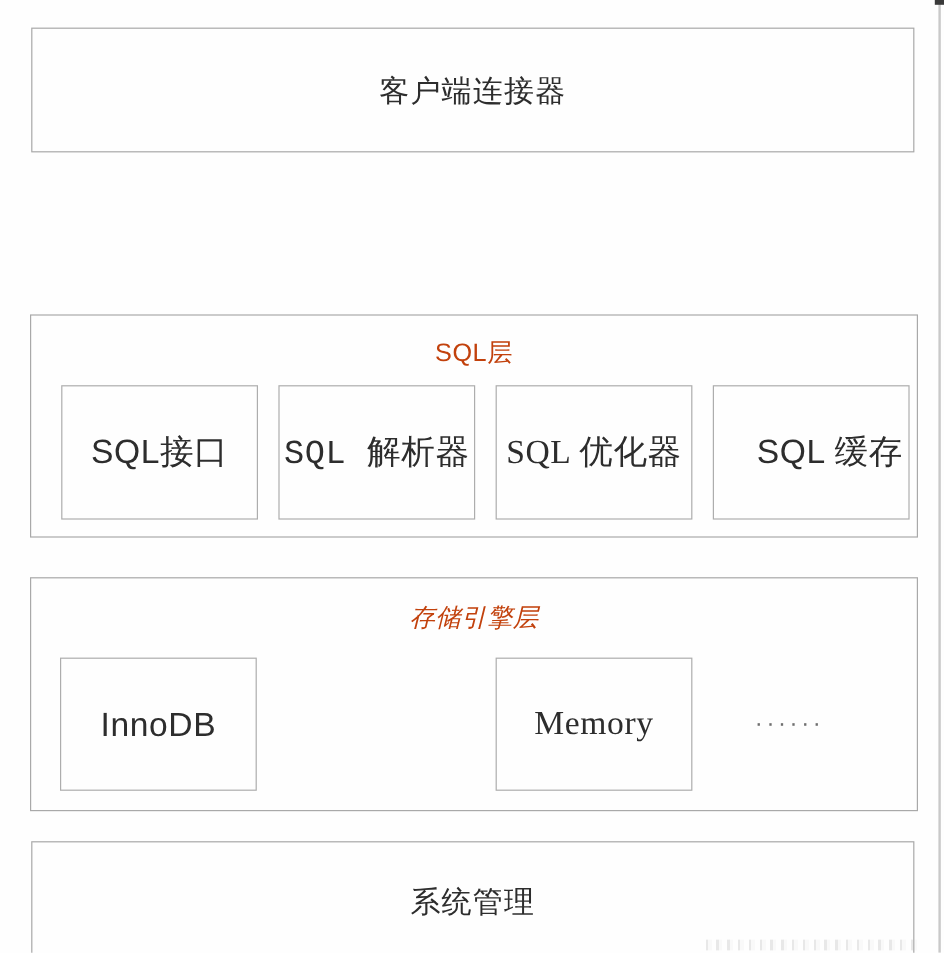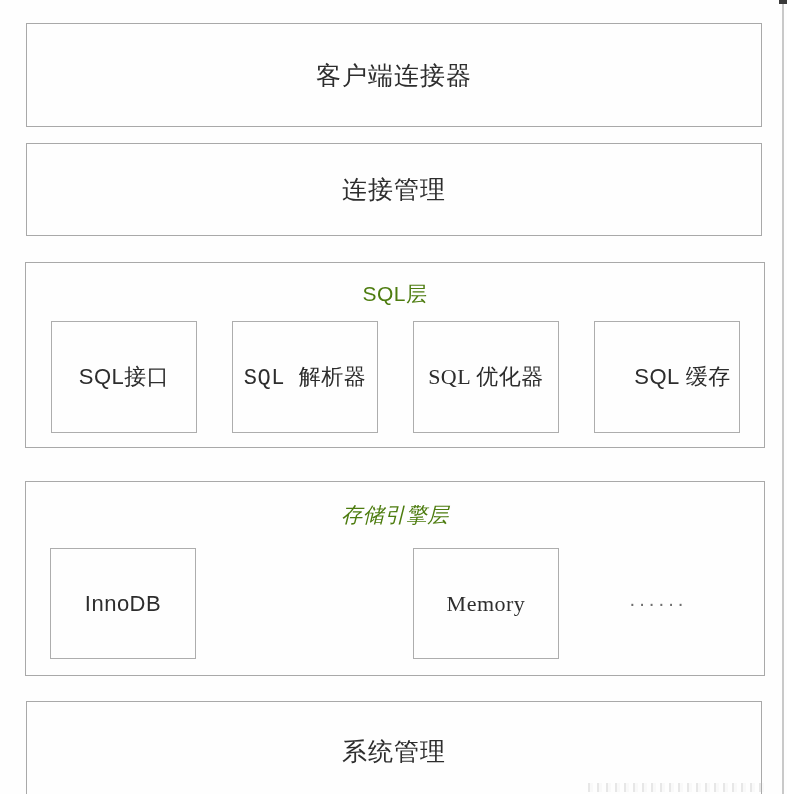--- a/index.html
+++ b/index.html
@@ -47,35 +47,35 @@
   .container-sql     { left: 25px; top: 262px; width: 740px; height: 186px; }
   .container-storage { left: 25px; top: 481px; width: 740px; height: 195px; }
 
   .container-title {
     position: absolute;
     left: 0;
     width: 100%;
     text-align: center;
     font-size: 21px;
     letter-spacing: 0.5px;
-    color: #4d7c0f;
+    color: #c2410c;
   }
   .container-sql .container-title     { top: 17px; }
   .container-storage .container-title { top: 19px; font-style: italic; }
 
   .subbox {
     position: absolute;
     box-sizing: border-box;
     border: 1.5px solid #adadad;
     background: #fefefe;
-    width: 146px;
+    width: 164px;
     display: flex;
     align-items: center;
     justify-content: center;
-    font-size: 22px;
+    font-size: 28px;
     letter-spacing: 0.5px;
     color: #2d2d2d;
     text-align: center;
     white-space: nowrap;
   }
   .container-sql .subbox     { top: 58px; height: 112px; }
   .container-storage .subbox { top: 66px; height: 111px; }
 
   .pos-1 { left: 25px; }
   .pos-2 { left: 206px; font-family: Liberation Mono, monospace; }
@@ -133,23 +133,20 @@
 </style>
 </head>
 <body>
 
 <div class="canvas">
 
   <div class="box layer-client">
     <span class="band-label">客户端连接器</span>
   </div>
 
-  <div class="box layer-conn">
-    <span class="band-label">连接管理</span>
-  </div>
 
   <div class="container container-sql">
     <div class="container-title">SQL层</div>
     <div class="subbox pos-1">SQL接口</div>
     <div class="subbox pos-2">SQL 解析器</div>
     <div class="subbox pos-3">SQL 优化器</div>
     <div class="subbox pos-4">SQL 缓存</div>
   </div>
 
   <div class="container container-storage">

